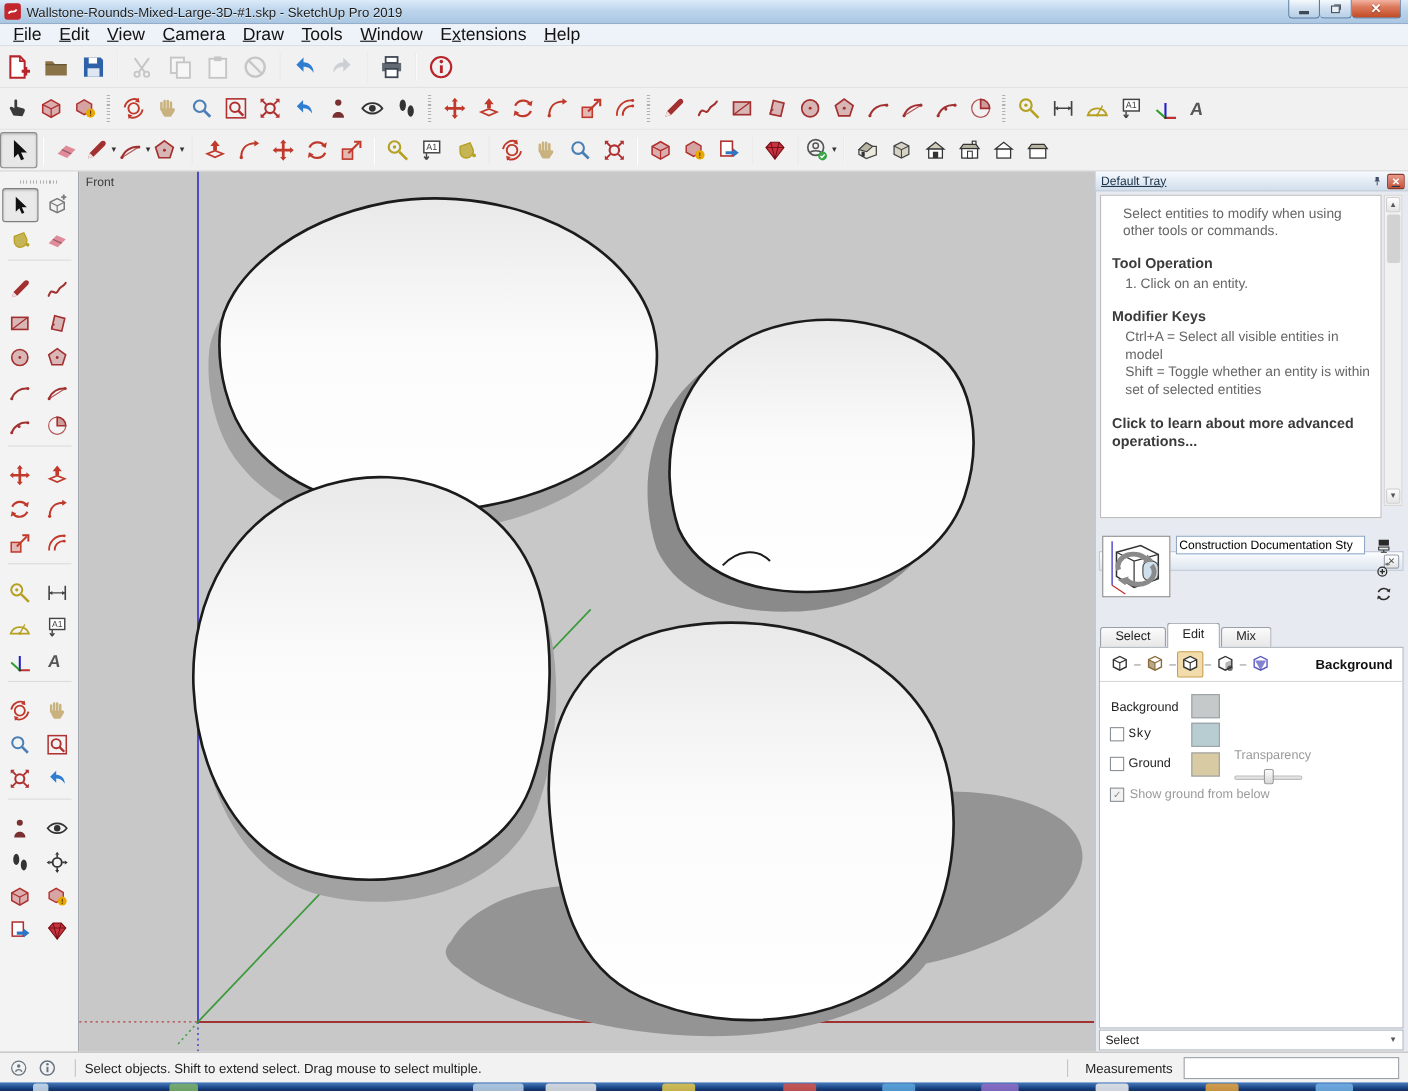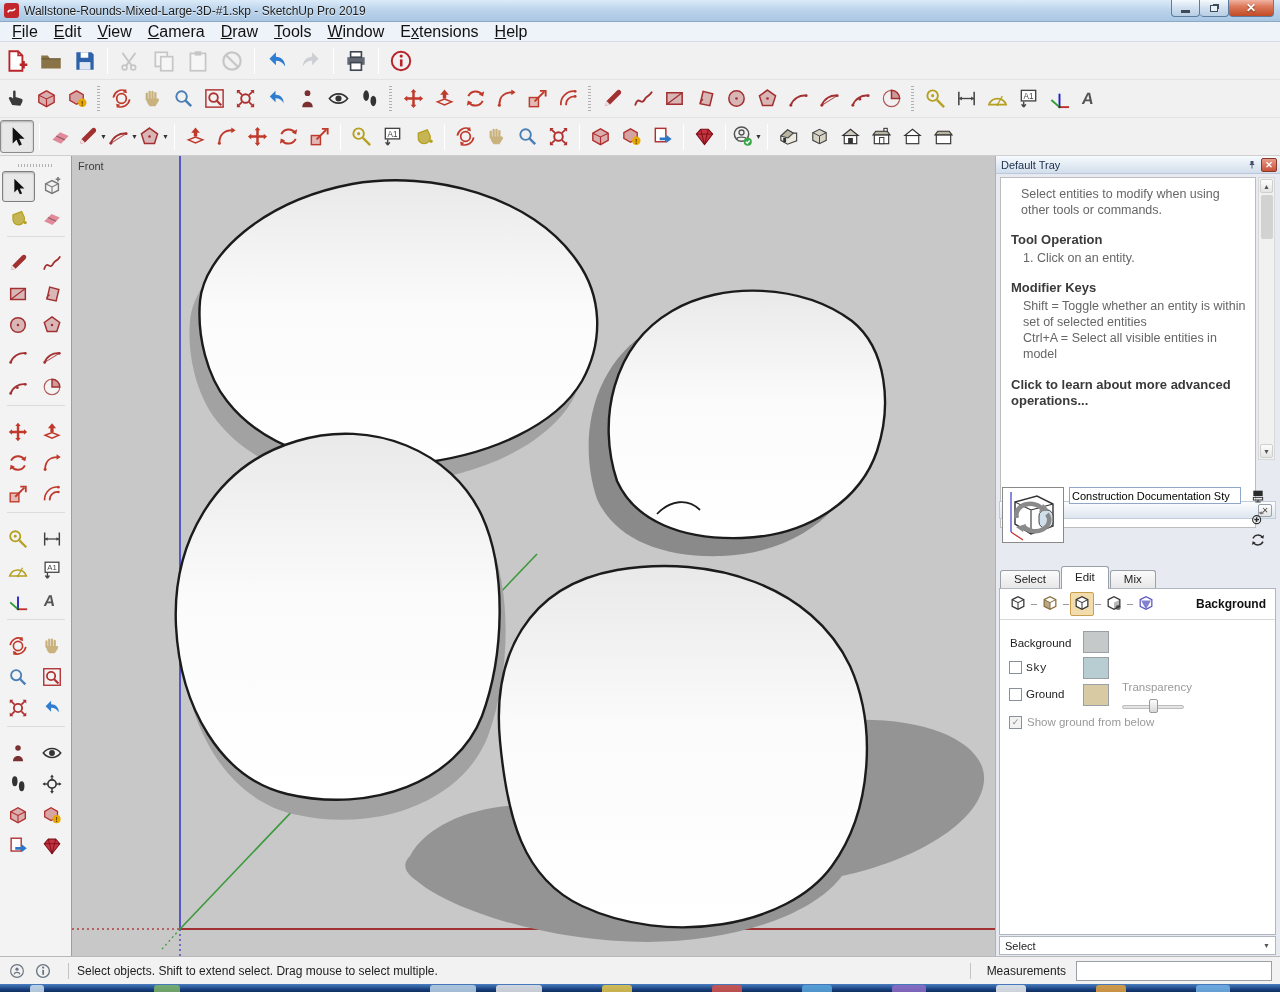--- a/index.html
+++ b/index.html
@@ -64,28 +64,28 @@
   
   .canvas { position:absolute; left:72px; top:156px; width:923px; height:800px; background:#c8c8c8; }
   .canvas svg.model { position:absolute; inset:0; width:923px; height:800px; }
   .viewlabel { position:absolute; left:6px; top:4px; font-size:11px; color:#3c3c3c; z-index:3; }
 
   
   .tray { position:absolute; left:995px; top:156px; width:285px; height:800px; background:#e7ebf1;
     border-left:1px solid #aab2bd; font-size:12px; }
   .tray-h { position:absolute; left:0; top:0; width:100%; height:18px;
     background:linear-gradient(#f6fafd,#d2deec); border-bottom:1px solid #bcc8d8;
-    display:flex; align-items:center; padding:0 3px 0 5px; font-size:11px; color:#20354e; }
+    display:flex; align-items:center; padding:0 3px 0 5px; font-size:11px; color:#20354e;text-decoration:underline; }
   .tray-h .sp { flex:1; }
   .pinbtn { width:15px; height:14px; display:flex; align-items:center; justify-content:center; color:#44506a; }
   .pinbtn svg { width:12px; height:12px; }
   .closebtn { width:16px; height:14px; margin-left:2px; background:linear-gradient(#e89a8a,#c8523a);
     border:1px solid #8a3a28; border-radius:2px; color:#fff; font-size:9px; line-height:12px; text-align:center; font-weight:bold; }
 
-  .instructor { position:absolute; left:4px; top:21px; width:256px; height:351px; background:#fff;
+  .instructor { position:absolute; left:4px; top:21px; width:256px; height:294px; background:#fff;
     border:1px solid #bdbdbd; padding:8px 6px 0 22px; color:#666; font-size:12.5px; line-height:16px; overflow:hidden; }
   .ins-h { font-weight:bold; color:#3a3a3a; font-size:13px; margin:14px 0 2px -12px; }
   .ins-intro { margin-left:-2px; }
   .ins-line { margin-left:0; }
   .learn { font-weight:bold; color:#3a3a3a; font-size:13px; margin:15px 0 0 -12px; line-height:16px; cursor:pointer; }
   .ins-sb { position:absolute; left:262px; top:21px; width:17px; height:283px; background:#f1f1f1; border:1px solid #d8d8d8; }
   .sb-a { position:absolute; left:1px; width:13px; height:14px; font-size:7px; color:#555; text-align:center; line-height:14px;
     background:linear-gradient(#fdfdfd,#e4e4e4); border:1px solid #cfcfcf; border-radius:2px; }
   .sb-up { top:1px; } .sb-dn { bottom:1px; }
   .sb-th { position:absolute; left:2px; top:17px; width:12px; height:44px; background:#d2d2d2; border-radius:2px; }
@@ -1391,22 +1391,22 @@
     <span class="closebtn"><span>✕</span></span>
   </div>
 
   <div class="instructor">
     <div class="ins-intro">Select entities to modify when using other tools or commands.</div>
     <div class="ins-h">Tool Operation</div>
     <div class="ins-line">1. Click on an entity.</div>
     <div class="ins-h">Modifier Keys</div>
     <div>
 
+        <div class="ins-line">Ctrl+A = Select all visible entities in model</div>
         <div class="ins-line">Shift = Toggle whether an entity is within set of selected entities</div>
-        <div class="ins-line">Ctrl+A = Select all visible entities in model</div>
       </div>
     <div class="learn">Click to learn about more advanced operations...</div>
   </div>
   <div class="ins-sb">
     <span class="sb-a sb-up">▲</span>
     <span class="sb-th"></span>
     <span class="sb-a sb-dn">▼</span>
   </div>
 
   <div class="styles-h">

